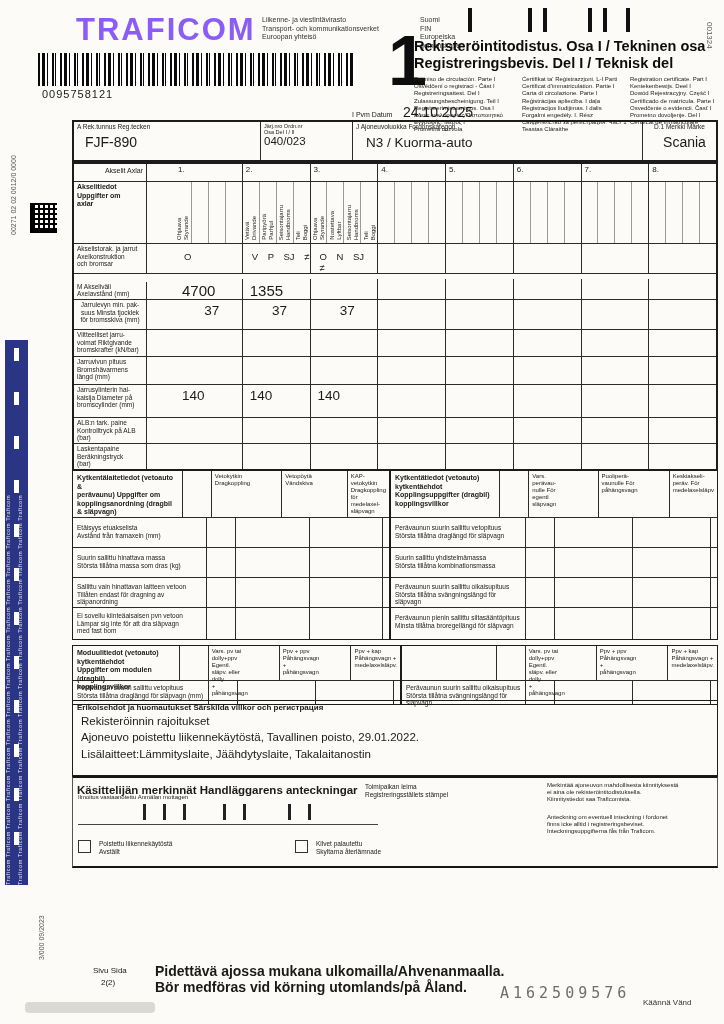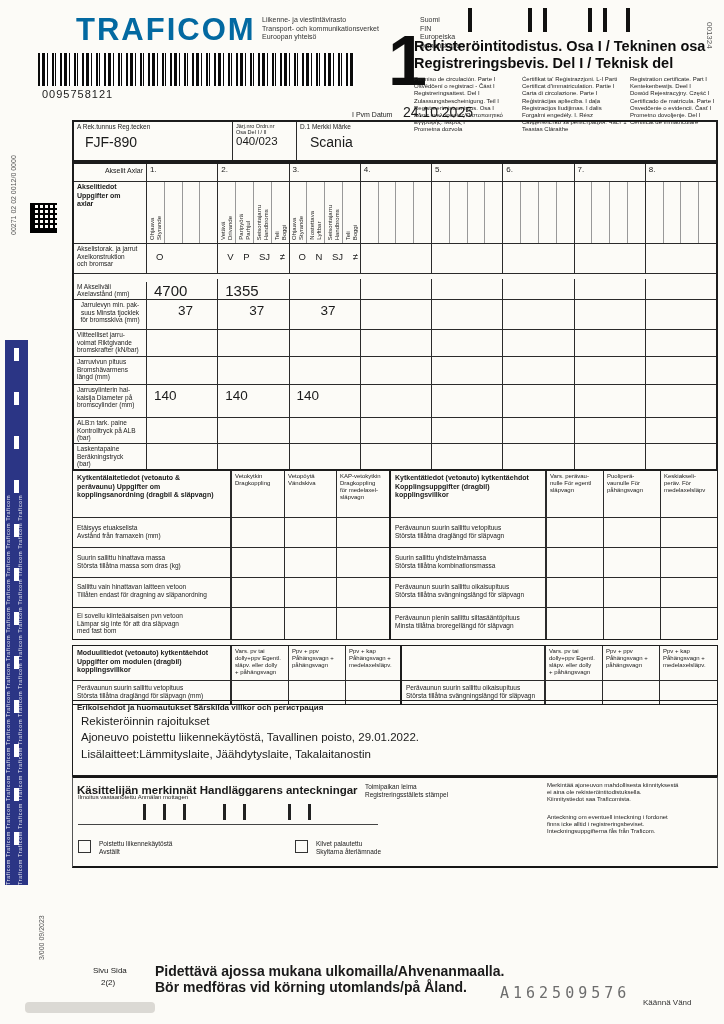--- a/index.html
+++ b/index.html
@@ -18,35 +18,35 @@
   .f7 { font-size: 7px;  line-height: 8.5px; }
   .f8 { font-size: 8px;  line-height: 9.5px; }
   .f11{ font-size: 11.5px; line-height: 16.5px; }
   .f13{ font-size: 13.5px; }
   .f14{ font-size: 14px; }
   .gray { color: #555; }
   .vup   { writing-mode: vertical-rl; transform: rotate(180deg); white-space: nowrap; }
   .vdown { writing-mode: vertical-rl; white-space: nowrap; }
 
   
-  .logo { font-size: 31px; font-weight: 800; letter-spacing: 2px; color:#0369a1; font-family:"Liberation Sans",sans-serif; }
+  .logo { font-size: 31px; font-weight: 800; letter-spacing: 2px; color:#8b5cf6; font-family:"Liberation Sans",sans-serif; }
 
   
   .barcode { background: repeating-linear-gradient(90deg,#0a0a0a 0 2px,#fff 2px 4px,#0a0a0a 4px 7px,#fff 7px 9px,#0a0a0a 9px 10px,#fff 10px 14px,#0a0a0a 14px 16px,#fff 16px 17px,#0a0a0a 17px 18px,#fff 18px 22px); }
   .dm { background-image: repeating-linear-gradient(90deg,#000 0 2.5px,transparent 2.5px 5px),
                           repeating-linear-gradient(0deg,#000 0 2.5px,transparent 2.5px 5px);
         border-left: 3px solid #000; border-bottom: 3px solid #000; }
 
   
   .tick { position:absolute; top:8px; width:4px; height:24px; background:#111; }
 
   
   .tbl  { border: 2px solid #1c1c1c; }
   .tblB { border: 1.5px solid #1c1c1c; }
-  .row { display: flex; border-top: 1px solid #2b2b2b; }
+  .row { display: flex; border-top: 1px solid #2b2b2b; gap: 28px; }
   .row:first-child { border-top: none; }
   .lblcol { width: 73px; padding: 1px 3px; border-right: 1.4px solid #2b2b2b; }
   .axgrid { flex: 1; display: flex; }
   .axcell { flex: 1; border-left: 1.2px solid #2b2b2b; padding: 1px 3px; }
   .axcell:first-child { border-left: none; }
   .sub { flex: 1; border-left: 1px solid #999; display: flex; align-items: flex-end; justify-content: center; padding-bottom: 3px; overflow: hidden; }
   .sub:nth-child(4n+1) { border-left: 1.2px solid #2b2b2b; }
   .sub:first-child { border-left: none; }
   .rot { writing-mode: vertical-rl; transform: rotate(180deg); font-size: 6px; line-height: 6.5px; white-space: pre-line; }
   .axval { flex: 1; border-left: 1.2px solid #2b2b2b; padding: 3px 0 0 7px; font-size: 13.5px; }
@@ -139,21 +139,25 @@
     <div class="row" style="height:38px;">
       <div style="width:158px;padding:1px 3px;">
         <div class="f65">A Rek.tunnus  Reg.tecken</div>
         <div class="f14" style="padding:3px 0 0 8px;">FJF-890</div>
       </div>
       <div style="width:64px;padding:1px 3px;border-left:1.4px solid #2b2b2b;">
         <div class="pre" style="font-size:5.5px;line-height:6px;">Järj.nro  Ordn.nr
 Osa Del I / II</div>
         <div style="font-size:11.5px;">040/023</div>
       </div>
-      <div style="flex:1;padding:1px 3px;border-left:1.4px solid #2b2b2b;">
+      <div style="width:262px;padding:1px 3px;border-left:1.4px solid #2b2b2b;">
+        <div class="f65">J  Ajoneuvoluokka  Fordonskategori</div>
+        <div class="f13" style="padding:4px 0 0 10px;">N3 / Kuorma-auto</div>
+      </div>
+      <div style="flex:1;padding:1px 3px;border-left:1.4px solid #2b2b2b;text-align:center;">
         <div class="f65">D.1  Merkki  Märke</div>
         <div class="f14" style="padding:3px 0 0 10px;">Scania</div>
       </div>
     </div>
   </div>
 
   <div class="abs tbl" style="left:72px;top:162px;width:646px;">
     <div class="row" style="height:17px;">
       <div class="lblcol f7" style="text-align:right;padding-top:3px;">Akselit Axlar</div>
       <div class="axgrid">

